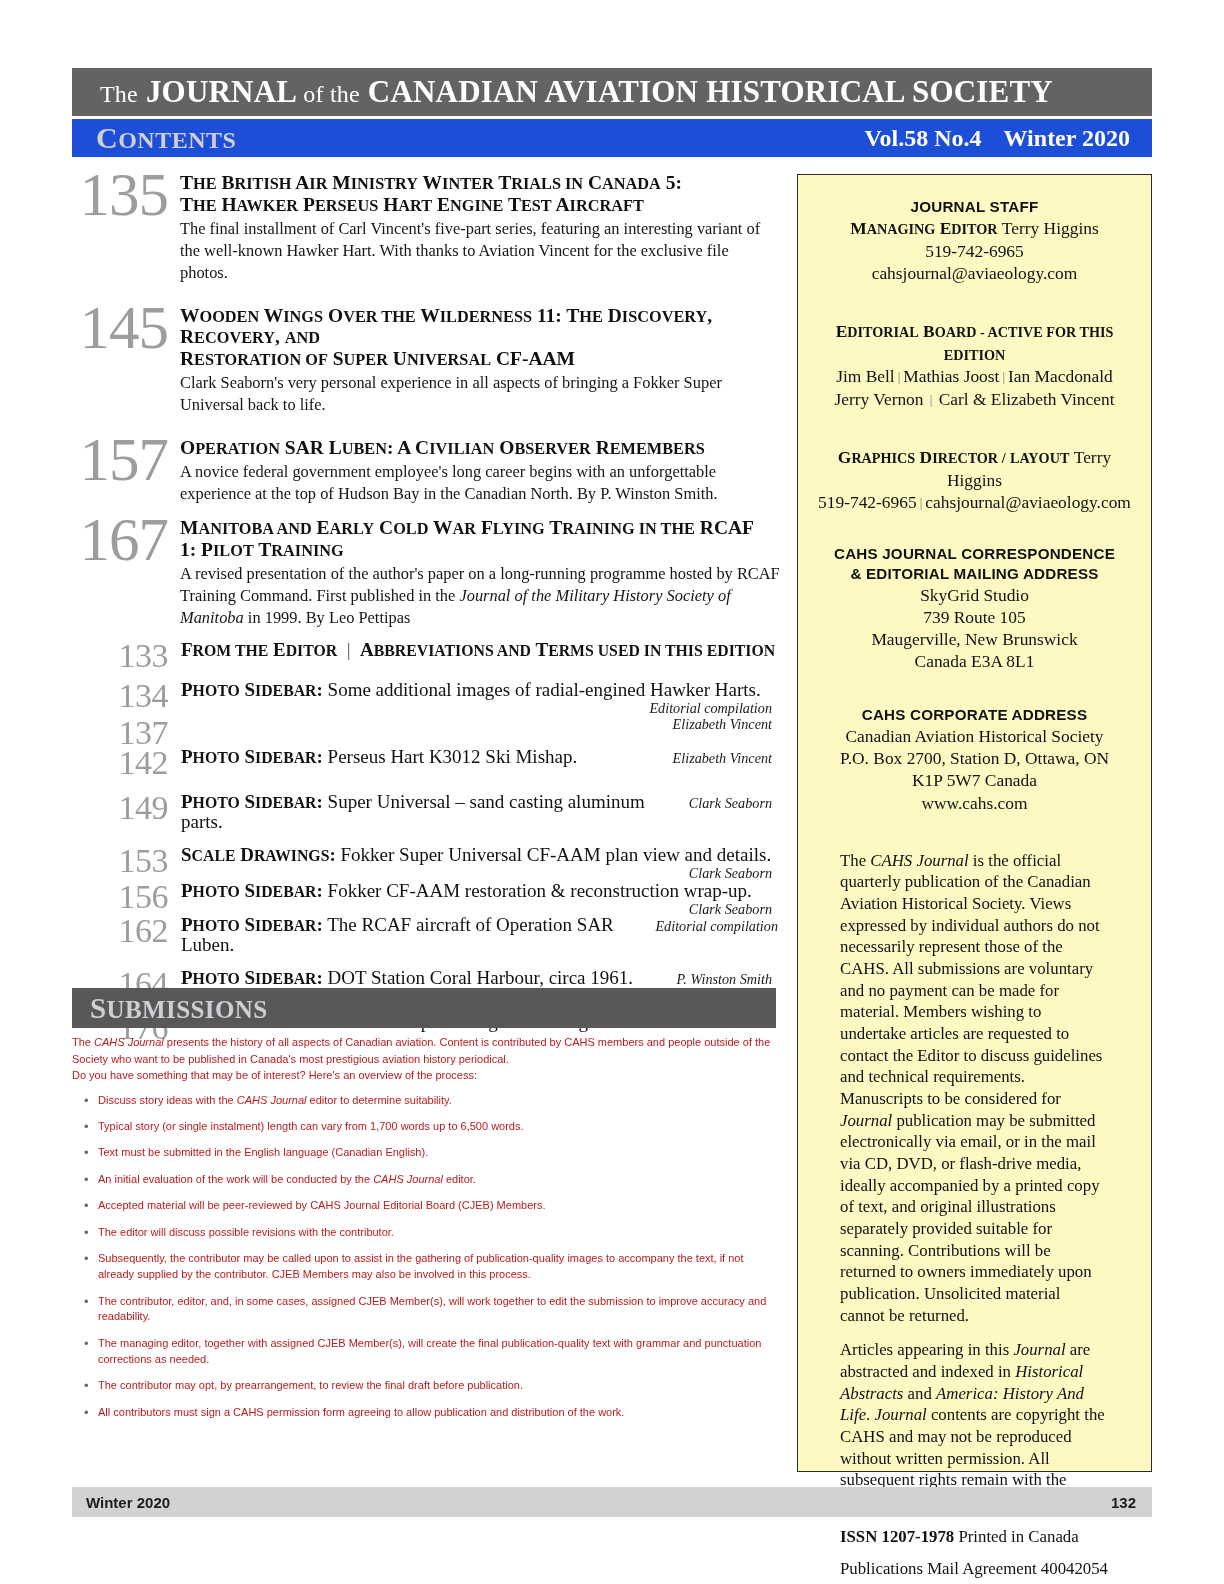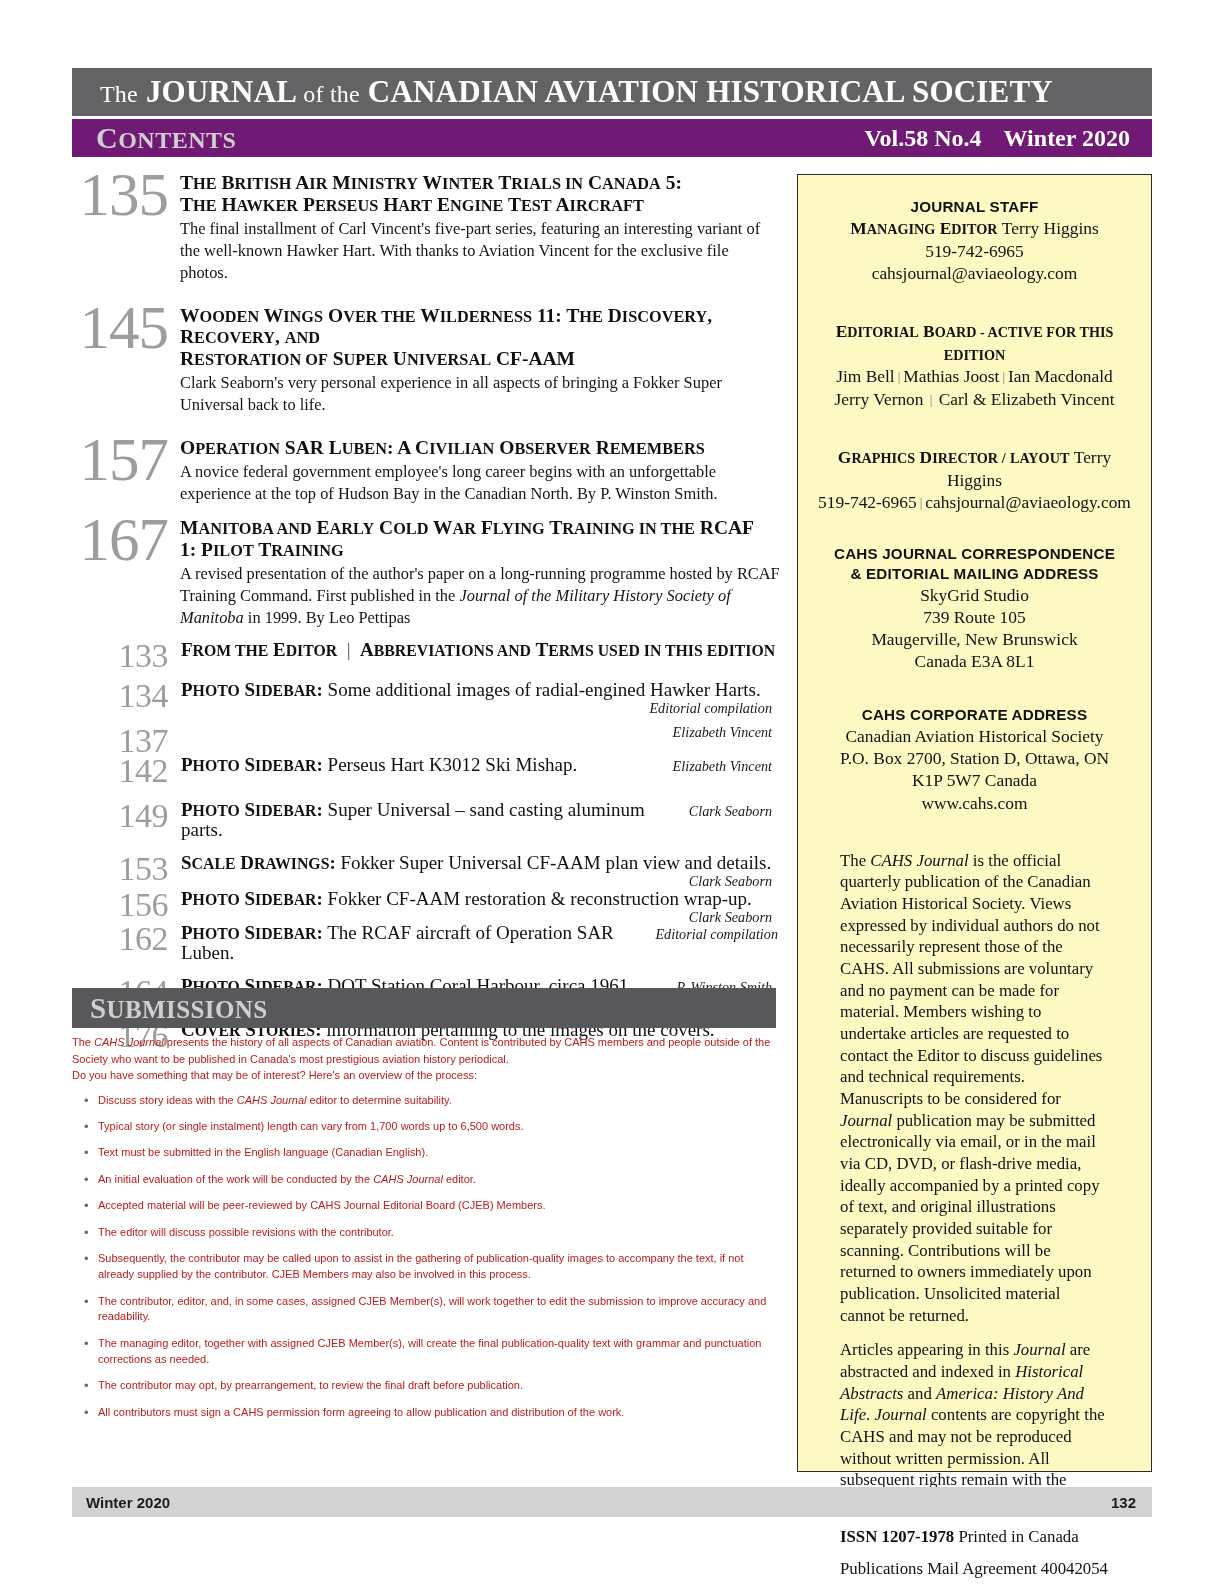--- a/index.html
+++ b/index.html
@@ -20,21 +20,21 @@
   .masthead-title{
     color:#ffffff;font-size:31px;letter-spacing:.2px;
     padding-left:28px;white-space:nowrap;
     font-family:"Liberation Serif", serif;font-weight:700;
   }
   .masthead-title .sm{font-size:24px;font-weight:400;}
   .masthead-title .cap{font-size:31px;}
 
   .contentsbar{
     position:absolute;left:72px;top:119px;width:1080px;height:38px;
-    background:#701a75;display:flex;align-items:center;justify-content:space-between;
+    background:#1d4ed8;display:flex;align-items:center;justify-content:space-between;
   }
   .contentsbar .lbl{
     color:#cfcfd1;padding-left:24px;font-size:27px;font-weight:700;
     letter-spacing:.5px;line-height:1;
   }
   .contentsbar .lbl .c1{font-size:30px;}
   .contentsbar .lbl .rest{font-size:24px;}
   .contentsbar .issue{
     color:#ffffff;padding-right:22px;font-size:24px;font-weight:700;white-space:nowrap;
   }
@@ -212,21 +212,21 @@
     </div>
 
     <div class="short">
       <div class="pg">134</div>
       <div class="body">
         <div class="line"><b>P<span class="sc">HOTO</span> S<span class="sc">IDEBAR</span>:</b> <span>Some additional images of radial-engined Hawker Harts.</span></div>
         <div class="credit">Editorial compilation</div>
       </div>
     </div>
 
-    <div class="short" style="margin-top:10px;">
+    <div class="short" style="margin-top:2px;">
       <div class="pg">137</div>
       <div class="body">
         <div class="credit">Elizabeth Vincent</div>
       </div>
     </div>
 
     <div class="short inline" style="margin-top:-2px;">
       <div class="pg">142</div>
       <div class="body">
         <div class="line"><b>P<span class="sc">HOTO</span> S<span class="sc">IDEBAR</span>:</b> <span>Perseus Hart K3012 Ski Mishap.</span></div>

